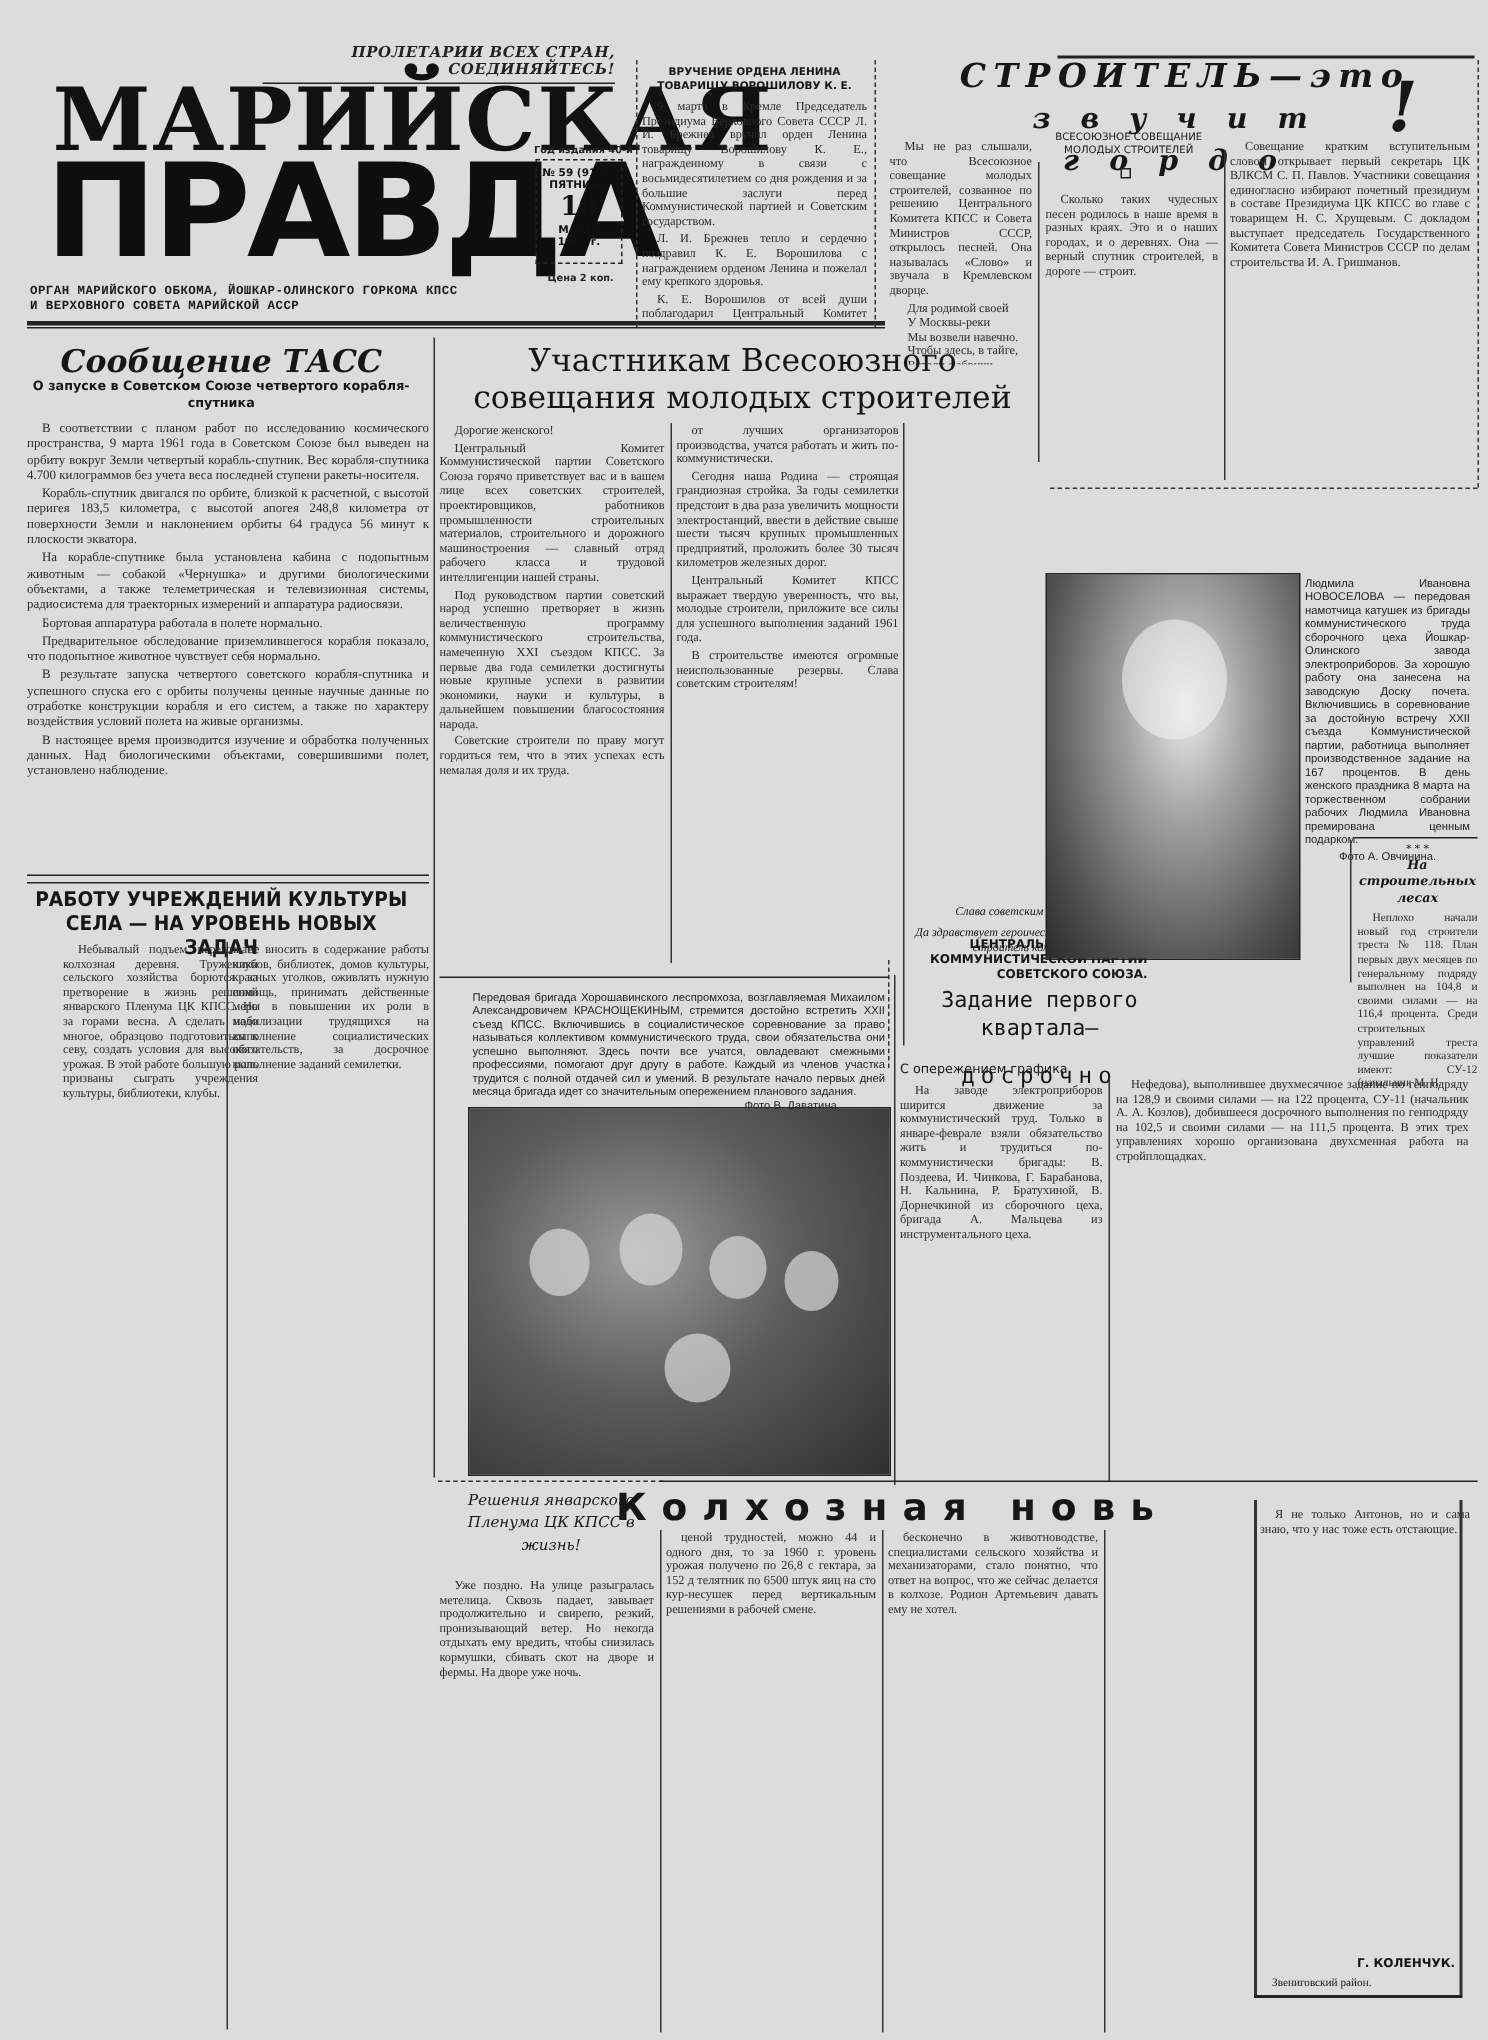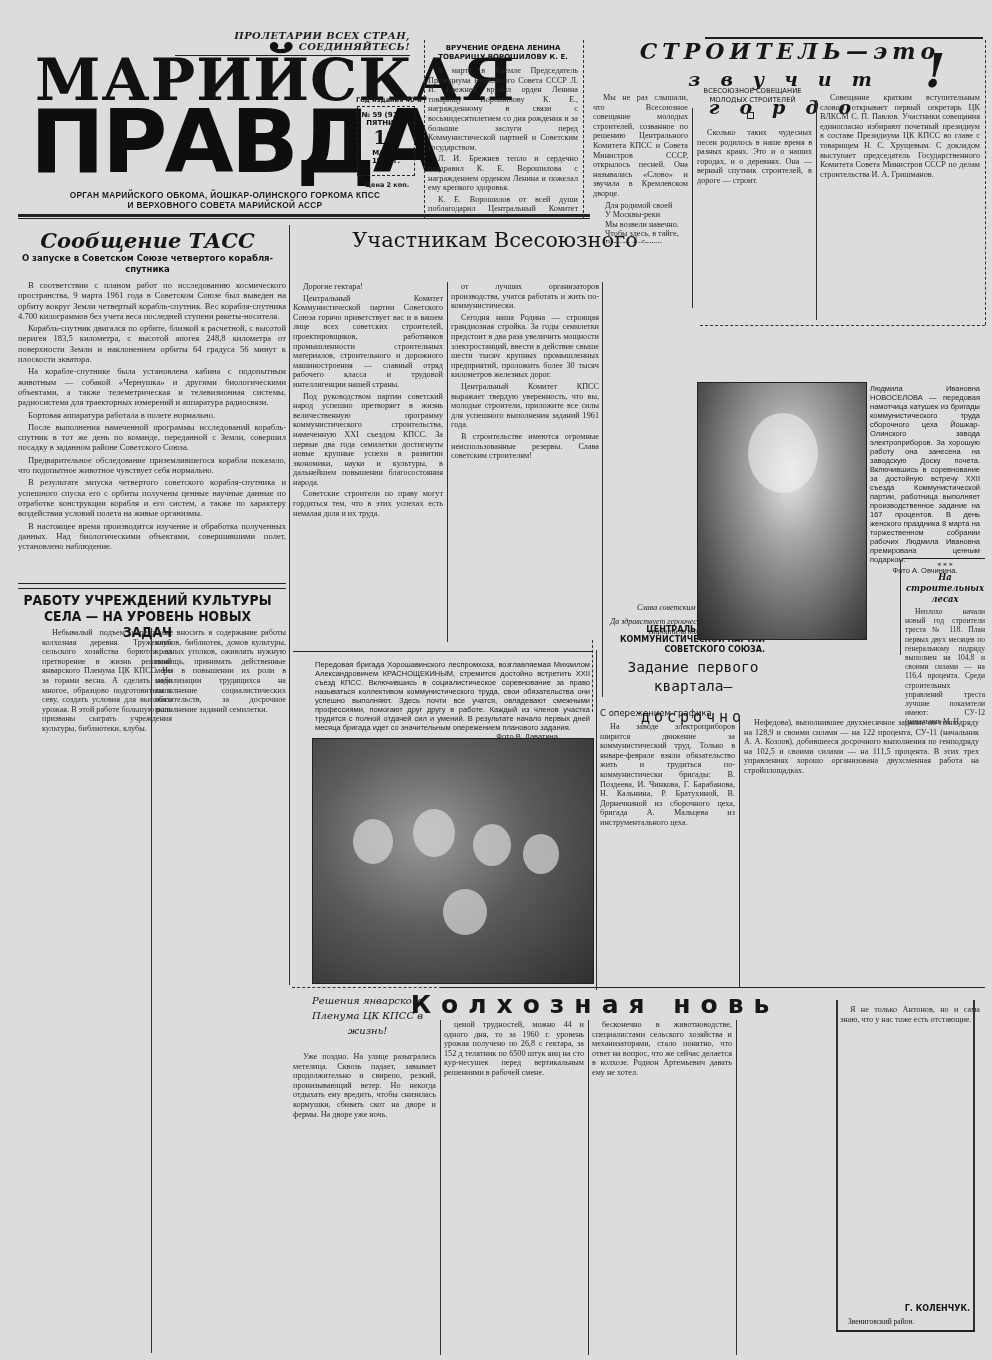--- a/index.html
+++ b/index.html
@@ -16,21 +16,21 @@
   .photo .fig { position: absolute; border-radius: 50%; background: #d8d8d8; opacity: 0.7; }
 
   
   .motto { left: 175px; top: 30px; width: 235px; font-family: "DejaVu Serif", serif; font-style: italic; font-weight: bold; font-size: 10px; letter-spacing: 0.4px; color: #222; border-bottom: 1px solid #222; padding-bottom: 3px; text-align: right; }
   .title1 { left: 35px; top: 50px; font-family: "DejaVu Serif", serif; font-weight: bold; font-size: 58px; letter-spacing: 1px; line-height: 60px; color: #111; transform: scaleX(1.02); transform-origin: left; }
   .title2 { left: 30px; top: 98px; font-family: "DejaVu Sans", sans-serif; font-weight: bold; font-size: 94px; line-height: 96px; letter-spacing: -3px; color: #0e0e0e; transform: scaleX(0.95) scaleY(0.92); transform-origin: left top; }
   .year-label { left: 356px; top: 96px; font-family: "DejaVu Sans", sans-serif; font-size: 6.5px; font-weight: bold; color: #222; }
   .issue-box { left: 357px; top: 106px; width: 58px; height: 70px; border: 1px dashed #222; text-align: center; font-family: "DejaVu Sans", sans-serif; font-weight: bold; font-size: 7px; line-height: 8px; padding-top: 4px; color: #111; }
   .issue-box .day { font-family: "DejaVu Serif", serif; font-size: 18px; line-height: 22px; }
   .price { left: 365px; top: 181px; font-family: "DejaVu Sans", sans-serif; font-size: 6.5px; font-weight: bold; color: #222; }
-  .organ { left: 30px; top: 190px; width: 390px; font-family: Liberation Sans, sans-serif; font-weight: bold; font-size: 8.3px; line-height: 10px; text-align: center; letter-spacing: 0.3px; color: #1a1a1a; }
+  .organ { left: 20px; top: 190px; width: 390px; font-family: Liberation Mono, monospace; font-weight: bold; font-size: 8.3px; line-height: 10px; text-align: left; letter-spacing: 0.3px; color: #1a1a1a; }
 
   .h-tass { left: 15px; top: 228px; width: 265px; text-align: center; font-family: "DejaVu Serif", serif; font-style: italic; font-weight: bold; font-size: 21px; }
   .h-tass-sub { left: 15px; top: 253px; width: 265px; text-align: center; font-family: "DejaVu Sans", sans-serif; font-weight: bold; font-size: 8.5px; line-height: 11px; }
 
   .h-main { left: 290px; top: 228px; width: 410px; text-align: center; font-family: "DejaVu Serif", serif; font-size: 21px; line-height: 25px; color: #151515; }
 
   .h-builder { left: 600px; top: 37px; width: 380px; text-align: center; font-family: "DejaVu Serif", serif; font-style: italic; font-weight: bold; letter-spacing: 5px; font-size: 22px; line-height: 28px; }
   .h-builder .l2 { letter-spacing: 20px; font-size: 19px; }
   .bang { left: 925px; top: 44px; font-family: "DejaVu Serif", serif; font-weight: bold; font-style: italic; font-size: 46px; }
 
@@ -112,33 +112,33 @@
 <div class="dashed-v" style="left:985px; top:40px; height:285px;"></div>
 <div class="dashed-h" style="left:700px; top:325px; width:285px;"></div>
 
 <div class="abs h-tass">Сообщение ТАСС</div>
 <div class="abs h-tass-sub">О запуске в Советском Союзе четвертого корабля-спутника</div>
 <div class="abs txt" style="left:18px; top:280px; width:268px; height:295px; font-size:8.6px; line-height:10.3px;">
   <p>В соответствии с планом работ по исследованию космического пространства, 9 марта 1961 года в Советском Союзе был выведен на орбиту вокруг Земли четвертый корабль-спутник. Вес корабля-спутника 4.700 килограммов без учета веса последней ступени ракеты-носителя.</p>
   <p>Корабль-спутник двигался по орбите, близкой к расчетной, с высотой перигея 183,5 километра, с высотой апогея 248,8 километра от поверхности Земли и наклонением орбиты 64 градуса 56 минут к плоскости экватора.</p>
   <p>На корабле-спутнике была установлена кабина с подопытным животным — собакой «Чернушка» и другими биологическими объектами, а также телеметрическая и телевизионная системы, радиосистема для траекторных измерений и аппаратура радиосвязи.</p>
   <p>Бортовая аппаратура работала в полете нормально.</p>
-  <p>После выполнения намеченной программы исследований корабль-спутник в тот же день по команде, переданной с Земли, совершил посадку в заданном районе Советского Союза.</p>
   <p>Предварительное обследование приземлившегося корабля показало, что подопытное животное чувствует себя нормально.</p>
   <p>В результате запуска четвертого советского корабля-спутника и успешного спуска его с орбиты получены ценные научные данные по отработке конструкции корабля и его систем, а также по характеру воздействия условий полета на живые организмы.</p>
   <p>В настоящее время производится изучение и обработка полученных данных. Над биологическими объектами, совершившими полет, установлено наблюдение.</p>
 </div>
 <div class="vrule" style="left:289px; top:225px; height:760px;"></div>
 <div class="hrule" style="left:18px; top:583px; width:268px; height:1px;"></div>
 
 <div class="abs h-main">
   <div>Участникам Всесоюзного</div>
+  <div>совещания молодых строителей</div>
 </div>
 <div class="abs txt" style="left:293px; top:282px; width:150px; height:360px;">
-  <p>Дорогие гектара!</p>
+  <p>Дорогие женского!</p>
   <p>Центральный Комитет Коммунистической партии Советского Союза горячо приветствует вас и в вашем лице всех советских строителей, проектировщиков, работников промышленности строительных материалов, строительного и дорожного машиностроения — славный отряд рабочего класса и трудовой интеллигенции нашей страны.</p>
   <p>Под руководством партии советский народ успешно претворяет в жизнь величественную программу коммунистического строительства, намеченную XXI съездом КПСС. За первые два года семилетки достигнуты новые крупные успехи в развитии экономики, науки и культуры, в дальнейшем повышении благосостояния народа.</p>
   <p>Советские строители по праву могут гордиться тем, что в этих успехах есть немалая доля и их труда.</p>
 </div>
 <div class="vrule" style="left:447px; top:282px; height:360px;"></div>
 <div class="abs txt" style="left:451px; top:282px; width:148px; height:360px;">
   <p>от лучших организаторов производства, учатся работать и жить по-коммунистически.</p>
   <p>Сегодня наша Родина — строящая грандиозная стройка. За годы семилетки предстоит в два раза увеличить мощности электростанций, ввести в действие свыше шести тысяч крупных промышленных предприятий, проложить более 30 тысяч километров железных дорог.</p>
   <p>Центральный Комитет КПСС выражает твердую уверенность, что вы, молодые строители, приложите все силы для успешного выполнения заданий 1961 года.</p>
   <p>В строительстве имеются огромные неиспользованные резервы. Слава советским строителям!</p>

